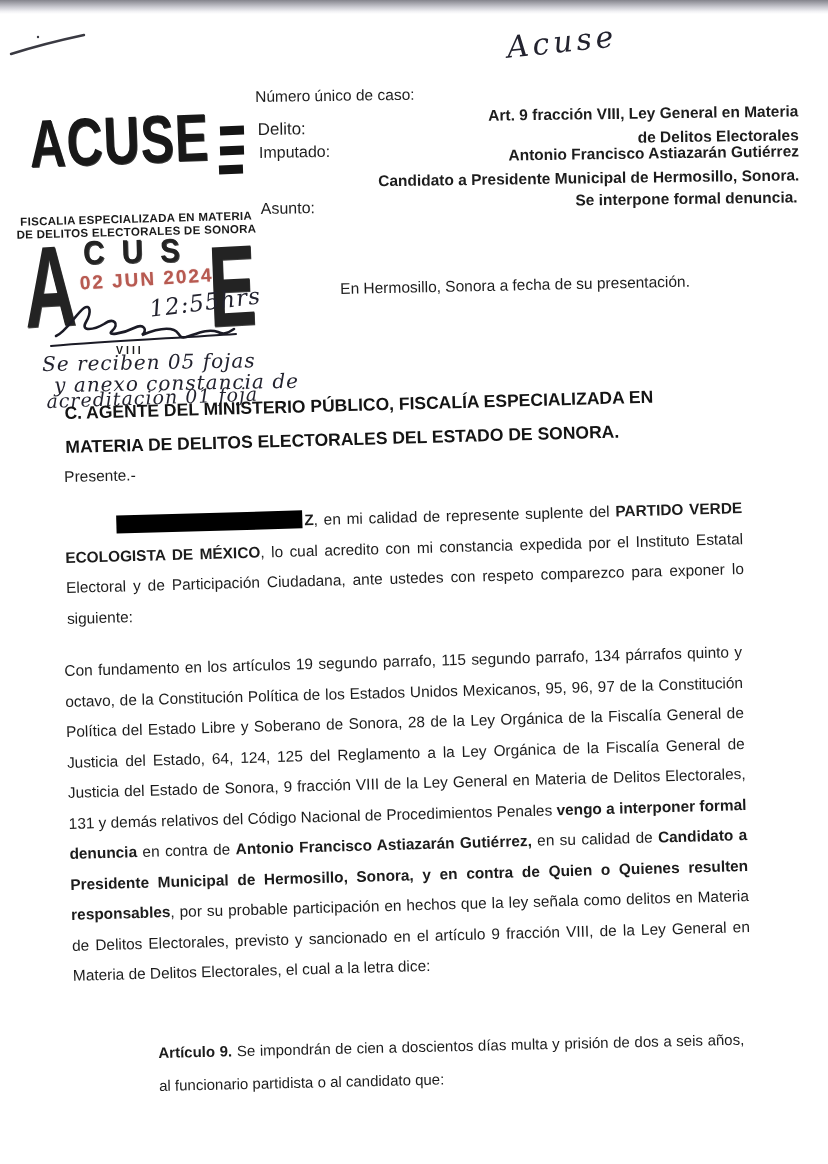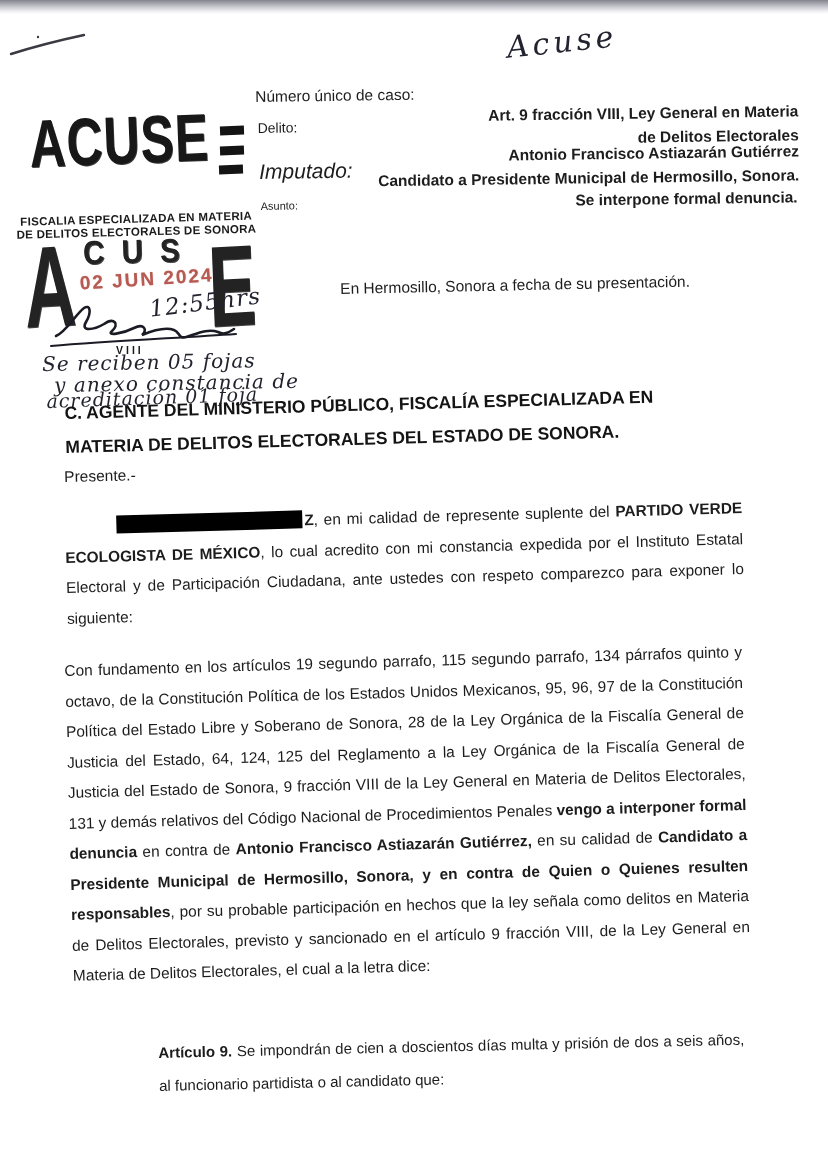--- a/index.html
+++ b/index.html
@@ -84,27 +84,27 @@
 
 <svg class="abs" style="left:8px;top:28px;" width="80" height="32">
   <path d="M3,26 C22,20 48,13 76,7" stroke="#3a3a42" stroke-width="2.4" fill="none" stroke-linecap="round"></path>
   <circle cx="30" cy="9" r="1.2" fill="#3a3a42"></circle>
 </svg>
 
 <div class="abs hand acuse-hand rot">Acuse</div>
 
 <div class="abs rot" style="left:253px;top:88px;width:545px;height:135px;transform:rotate(-0.8deg);">
   <div class="abs" style="left:2px;top:0;font-size:15.5px;">Número único de caso:</div>
-  <div class="abs" style="left:4px;top:32px;font-size:14px;">Delito:</div>
+  <div class="abs" style="left:4px;top:32px;font-size:17px;">Delito:</div>
   <div class="abs b" style="right:0;top:22px;font-size:15.5px;">Art. 9 fracción VIII, Ley General en Materia</div>
   <div class="abs b" style="right:0;top:46px;font-size:15.5px;">de Delitos Electorales</div>
-  <div class="abs" style="left:5px;top:72px;font-size:21px;font-style:italic;">Imputado:</div>
+  <div class="abs" style="left:5px;top:56px;font-size:16px;">Imputado:</div>
   <div class="abs b" style="right:0;top:62px;font-size:15.5px;">Antonio Francisco Astiazarán Gutiérrez</div>
   <div class="abs b" style="right:0;top:86px;font-size:15.5px;">Candidato a Presidente Municipal de Hermosillo, Sonora.</div>
-  <div class="abs" style="left:6px;top:112px;font-size:11px;">Asunto:</div>
+  <div class="abs" style="left:6px;top:112px;font-size:16px;">Asunto:</div>
   <div class="abs b" style="right:2px;top:108px;font-size:15.5px;">Se interpone formal denuncia.</div>
 </div>
 
 <div class="abs acuse-big">ACUSE</div>
 
 <div class="abs black-bit" style="left:220px;top:126px;"></div>
 <div class="abs black-bit" style="left:220px;top:146px;"></div>
 <div class="abs black-bit" style="left:219px;top:165px;"></div>
 
 <div class="abs stamp">

